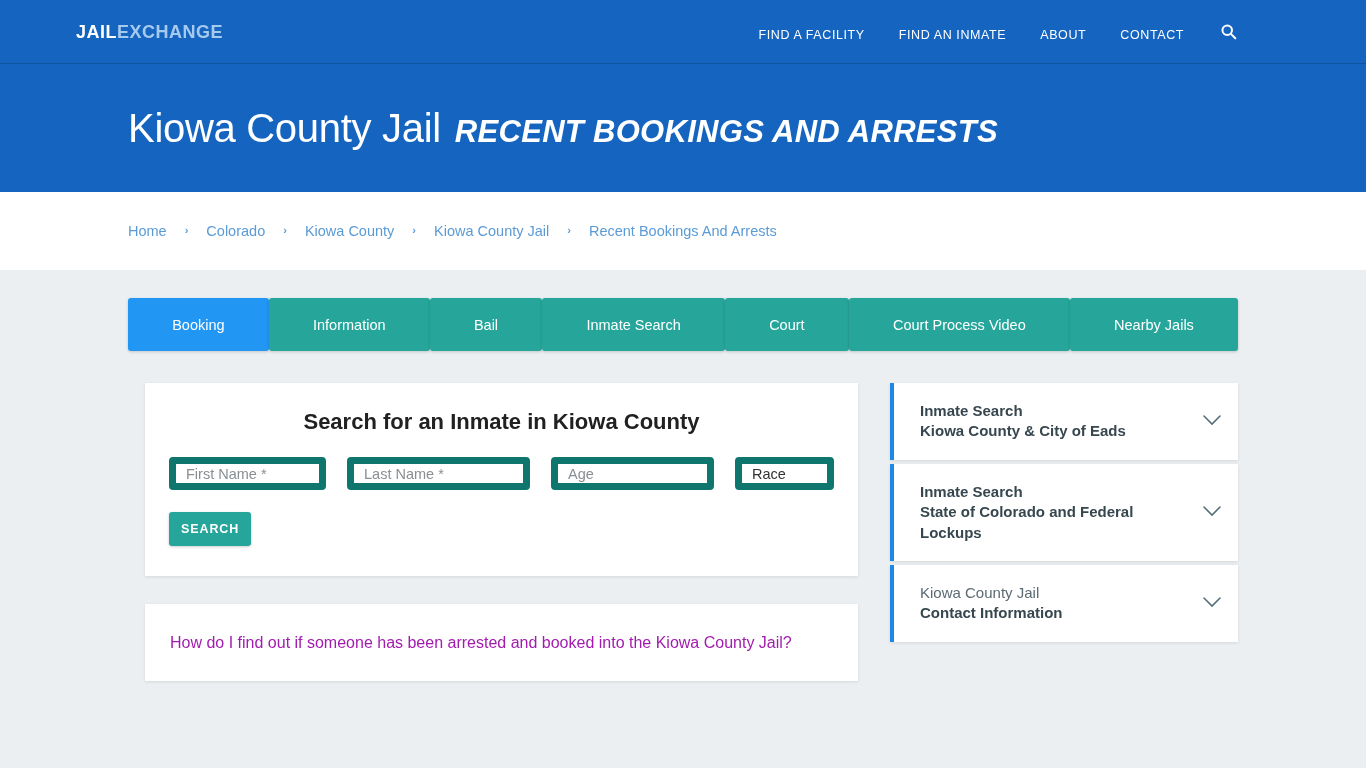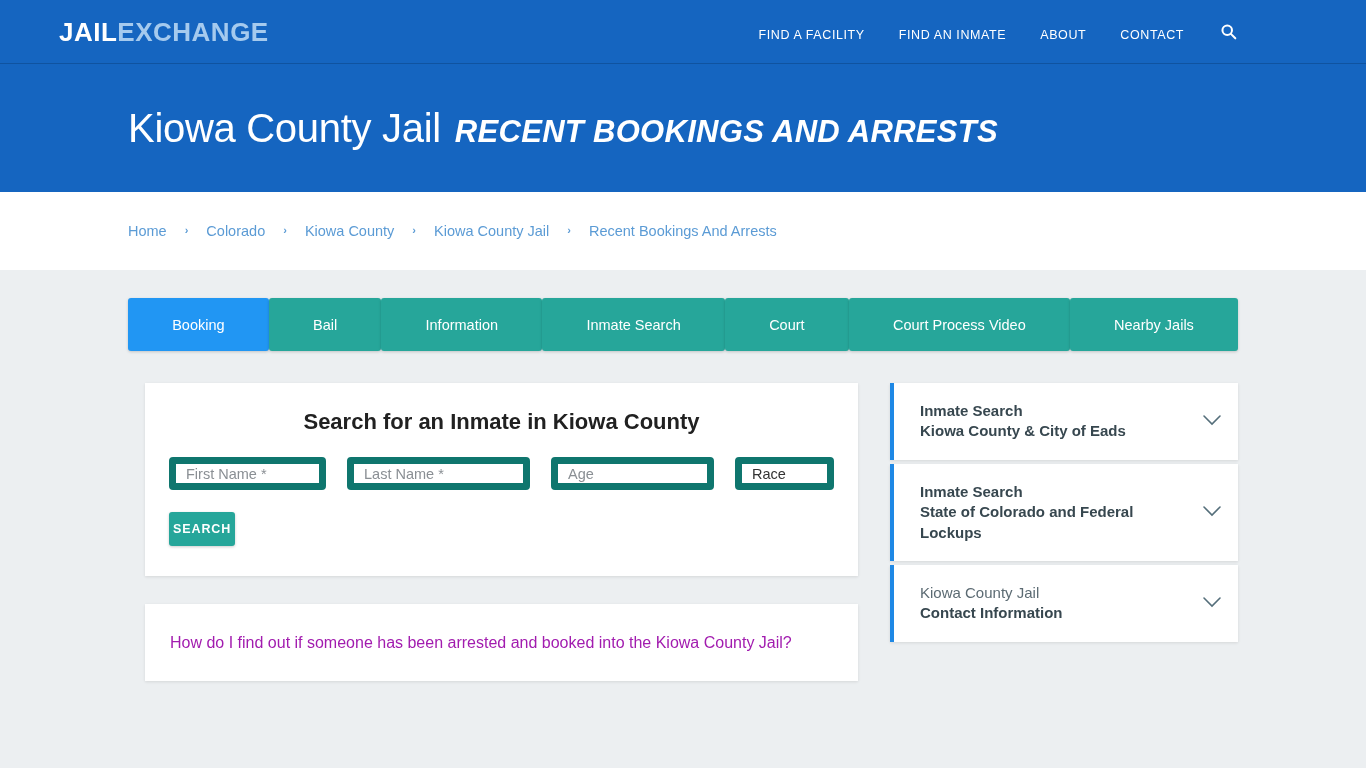--- a/index.html
+++ b/index.html
@@ -14,22 +14,22 @@
   
   .topbar {
     height: 64px;
     background: #1565c0;
     display: flex;
     align-items: center;
     border-bottom: 1px solid #0f53a0;
     position: relative;
   }
   .logo {
-    margin-left: 59px;
-    font-size: 26px;
+    margin-left: 76px;
+    font-size: 18px;
     font-weight: bold;
     letter-spacing: 0.5px;
     line-height: 1;
     white-space: nowrap;
   }
   .logo .jail { color: #ffffff; }
   .logo .exchange { color: #a5caee; }
 
   .mainnav {
     margin-left: auto;
@@ -198,21 +198,21 @@
       calc(100% - 13px) calc(50% + 1px);
     background-size: 5px 5px, 5px 5px;
     background-repeat: no-repeat;
   }
   .searchbtn {
     background: #26a69a;
     color: #ffffff;
     border: none;
     border-radius: 3px;
     height: 34px;
-    padding: 0 4px;
+    padding: 0 12px;
     font-size: 12.5px;
     font-weight: bold;
     letter-spacing: 0.9px;
     cursor: pointer;
     font-family: "Liberation Sans", sans-serif;
     box-shadow: 0 1px 3px rgba(0,0,0,0.2);
   }
 
   
   .faqcard { padding: 27px 25px 25px 25px; }
@@ -293,22 +293,22 @@
     <span class="crumb-sep">›</span>
     <a href="#">Recent Bookings And Arrests</a>
   </div>
 </div>
 
 <div class="content">
   <div class="wrap">
 
     <div class="tabs">
       <div class="tab active">Booking</div>
+      <div class="tab">Information</div>
       <div class="tab">Bail</div>
-      <div class="tab">Information</div>
       <div class="tab">Inmate Search</div>
       <div class="tab">Court</div>
       <div class="tab">Court Process Video</div>
       <div class="tab">Nearby Jails</div>
     </div>
 
     <div class="cols">
 
       <div class="colmain">
 

